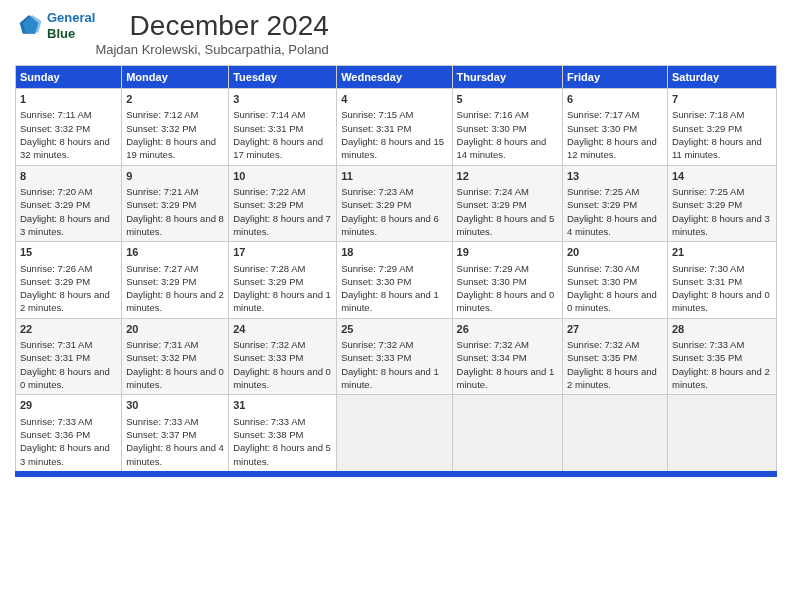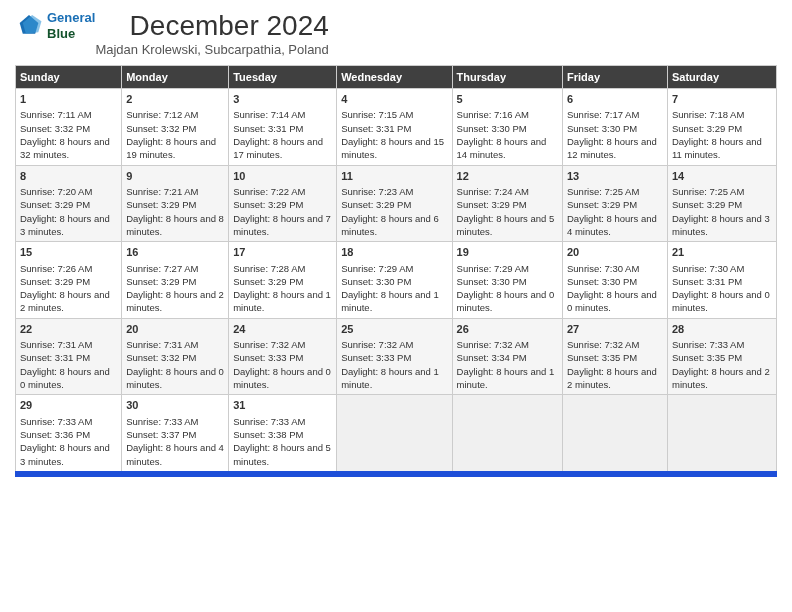--- a/index.html
+++ b/index.html
@@ -49,21 +49,21 @@
     .subtitle {
       font-size: 13px;
       color: #555;
     }
     table {
       width: 100%;
       border-collapse: collapse;
       font-size: 9.5px;
     }
     thead tr th {
-      background-color: #404040;
+      background-color: #1d4ed8;
       color: #fff;
       padding: 5px 4px;
       text-align: left;
       font-size: 11px;
       font-weight: bold;
       border: 1px solid #ccc;
     }
     tbody tr td {
       border: 1px solid #ccc;
       padding: 3px 4px;

